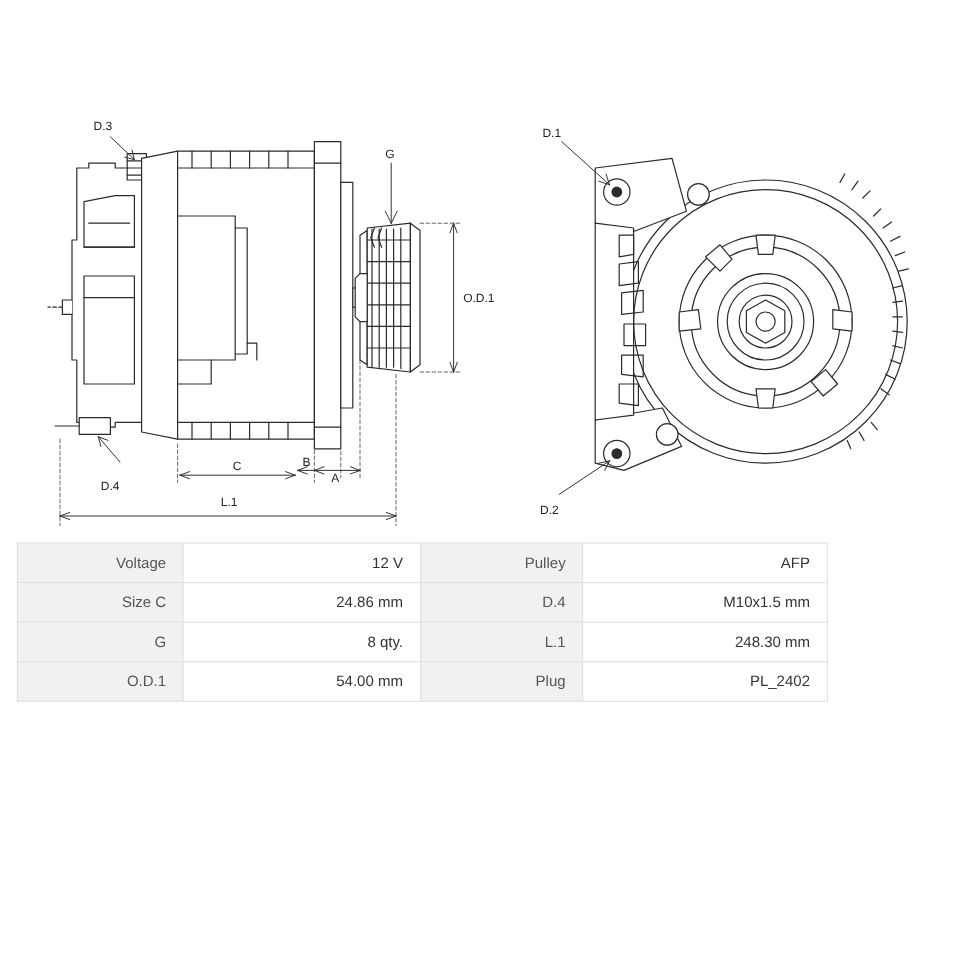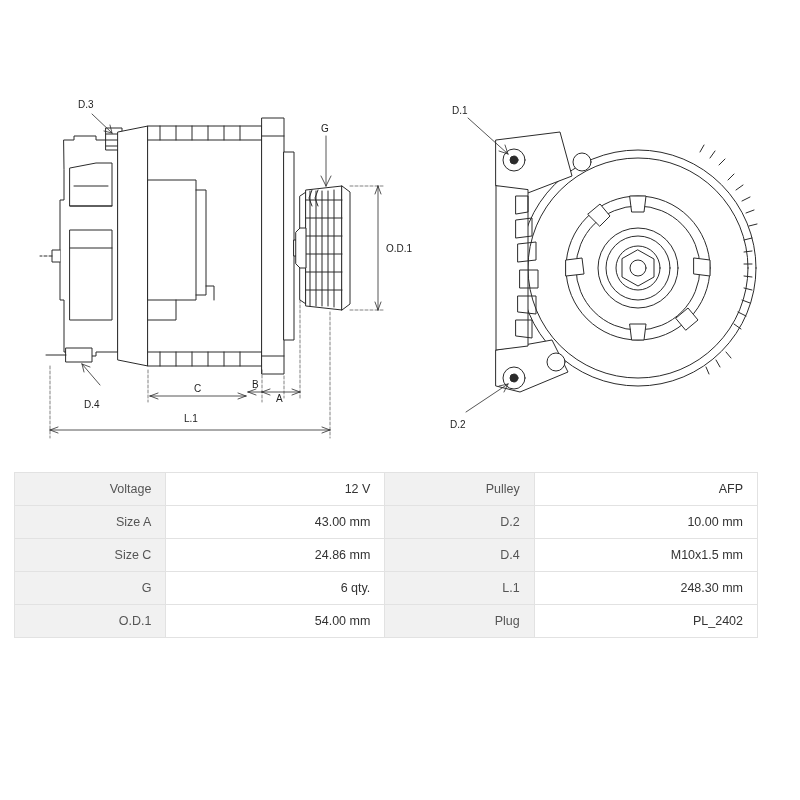--- a/index.html
+++ b/index.html
@@ -33,22 +33,22 @@
   }
   .lbl {
     font-family: "Liberation Sans", sans-serif;
     font-size: 10px;
     fill: #222222;
   }
   
   #spec-table {
     position: absolute;
     left: 14px;
-    top: 472px;
-    width: 744px;
+    top: 452px;
+    width: 676px;
     border-collapse: collapse;
     font-size: 12.5px;
   }
   #spec-table td {
     height: 32px;
     padding: 0 14px;
     border: 1px solid #e2e2e2;
     white-space: nowrap;
   }
   .k-cell {
@@ -213,34 +213,28 @@
 
   <table id="spec-table">
     <tbody>
       <tr>
         <td class="k-cell">Voltage</td>
         <td class="v-cell">12 V</td>
         <td class="k-cell">Pulley</td>
         <td class="v-cell">AFP</td>
       </tr>
       <tr>
-        <td class="k-cell">Size A</td>
-        <td class="v-cell">43.00 mm</td>
-        <td class="k-cell">D.2</td>
-        <td class="v-cell">10.00 mm</td>
-      </tr>
-      <tr>
         <td class="k-cell">Size C</td>
         <td class="v-cell">24.86 mm</td>
         <td class="k-cell">D.4</td>
         <td class="v-cell">M10x1.5 mm</td>
       </tr>
       <tr>
         <td class="k-cell">G</td>
-        <td class="v-cell">6 qty.</td>
+        <td class="v-cell">8 qty.</td>
         <td class="k-cell">L.1</td>
         <td class="v-cell">248.30 mm</td>
       </tr>
       <tr>
         <td class="k-cell">O.D.1</td>
         <td class="v-cell">54.00 mm</td>
         <td class="k-cell">Plug</td>
         <td class="v-cell">PL_2402</td>
       </tr>
     </tbody>

